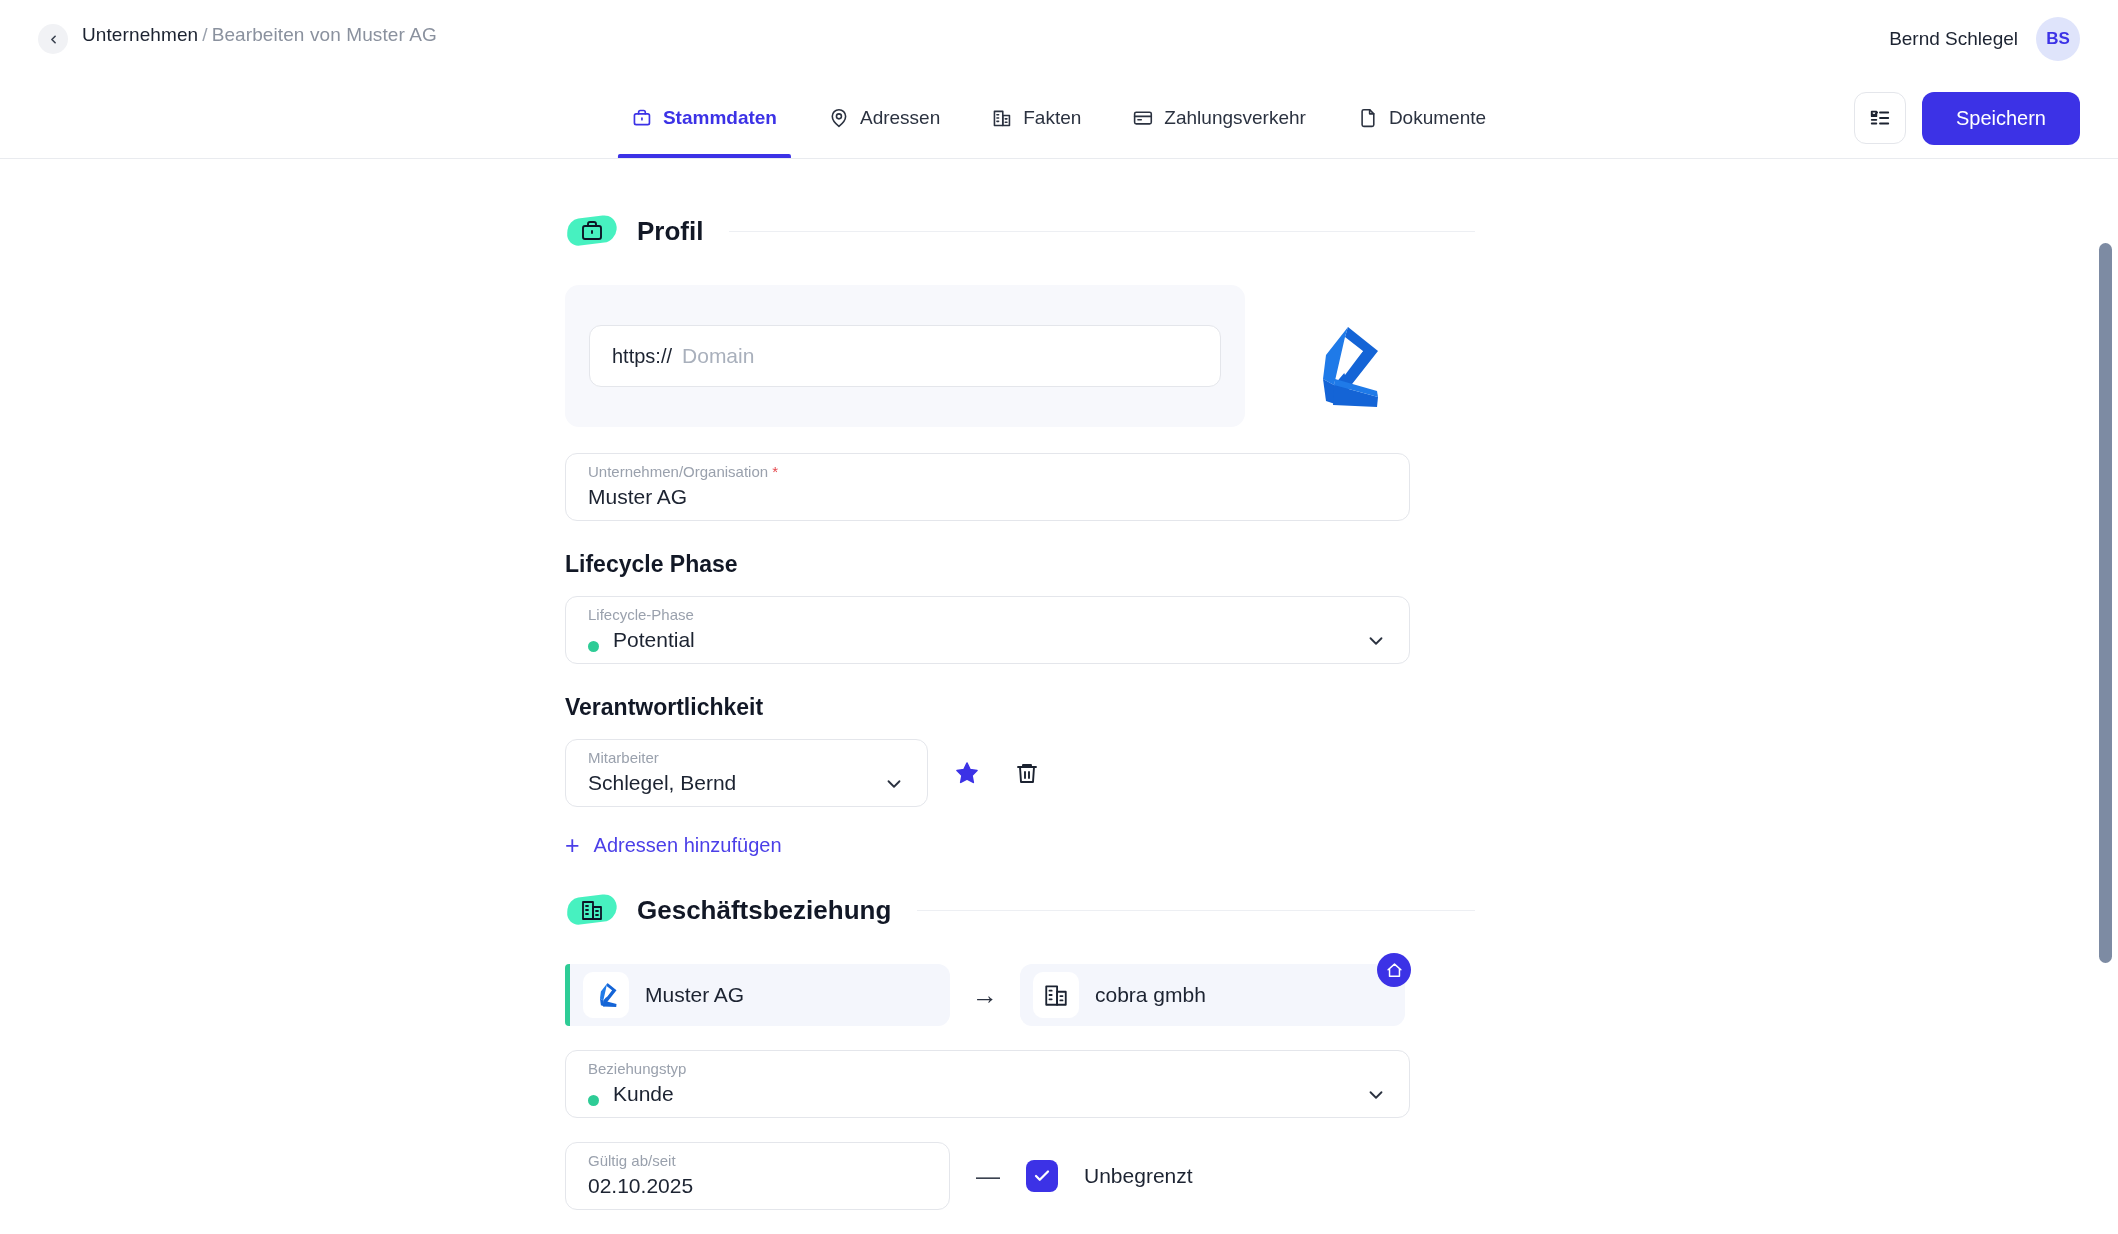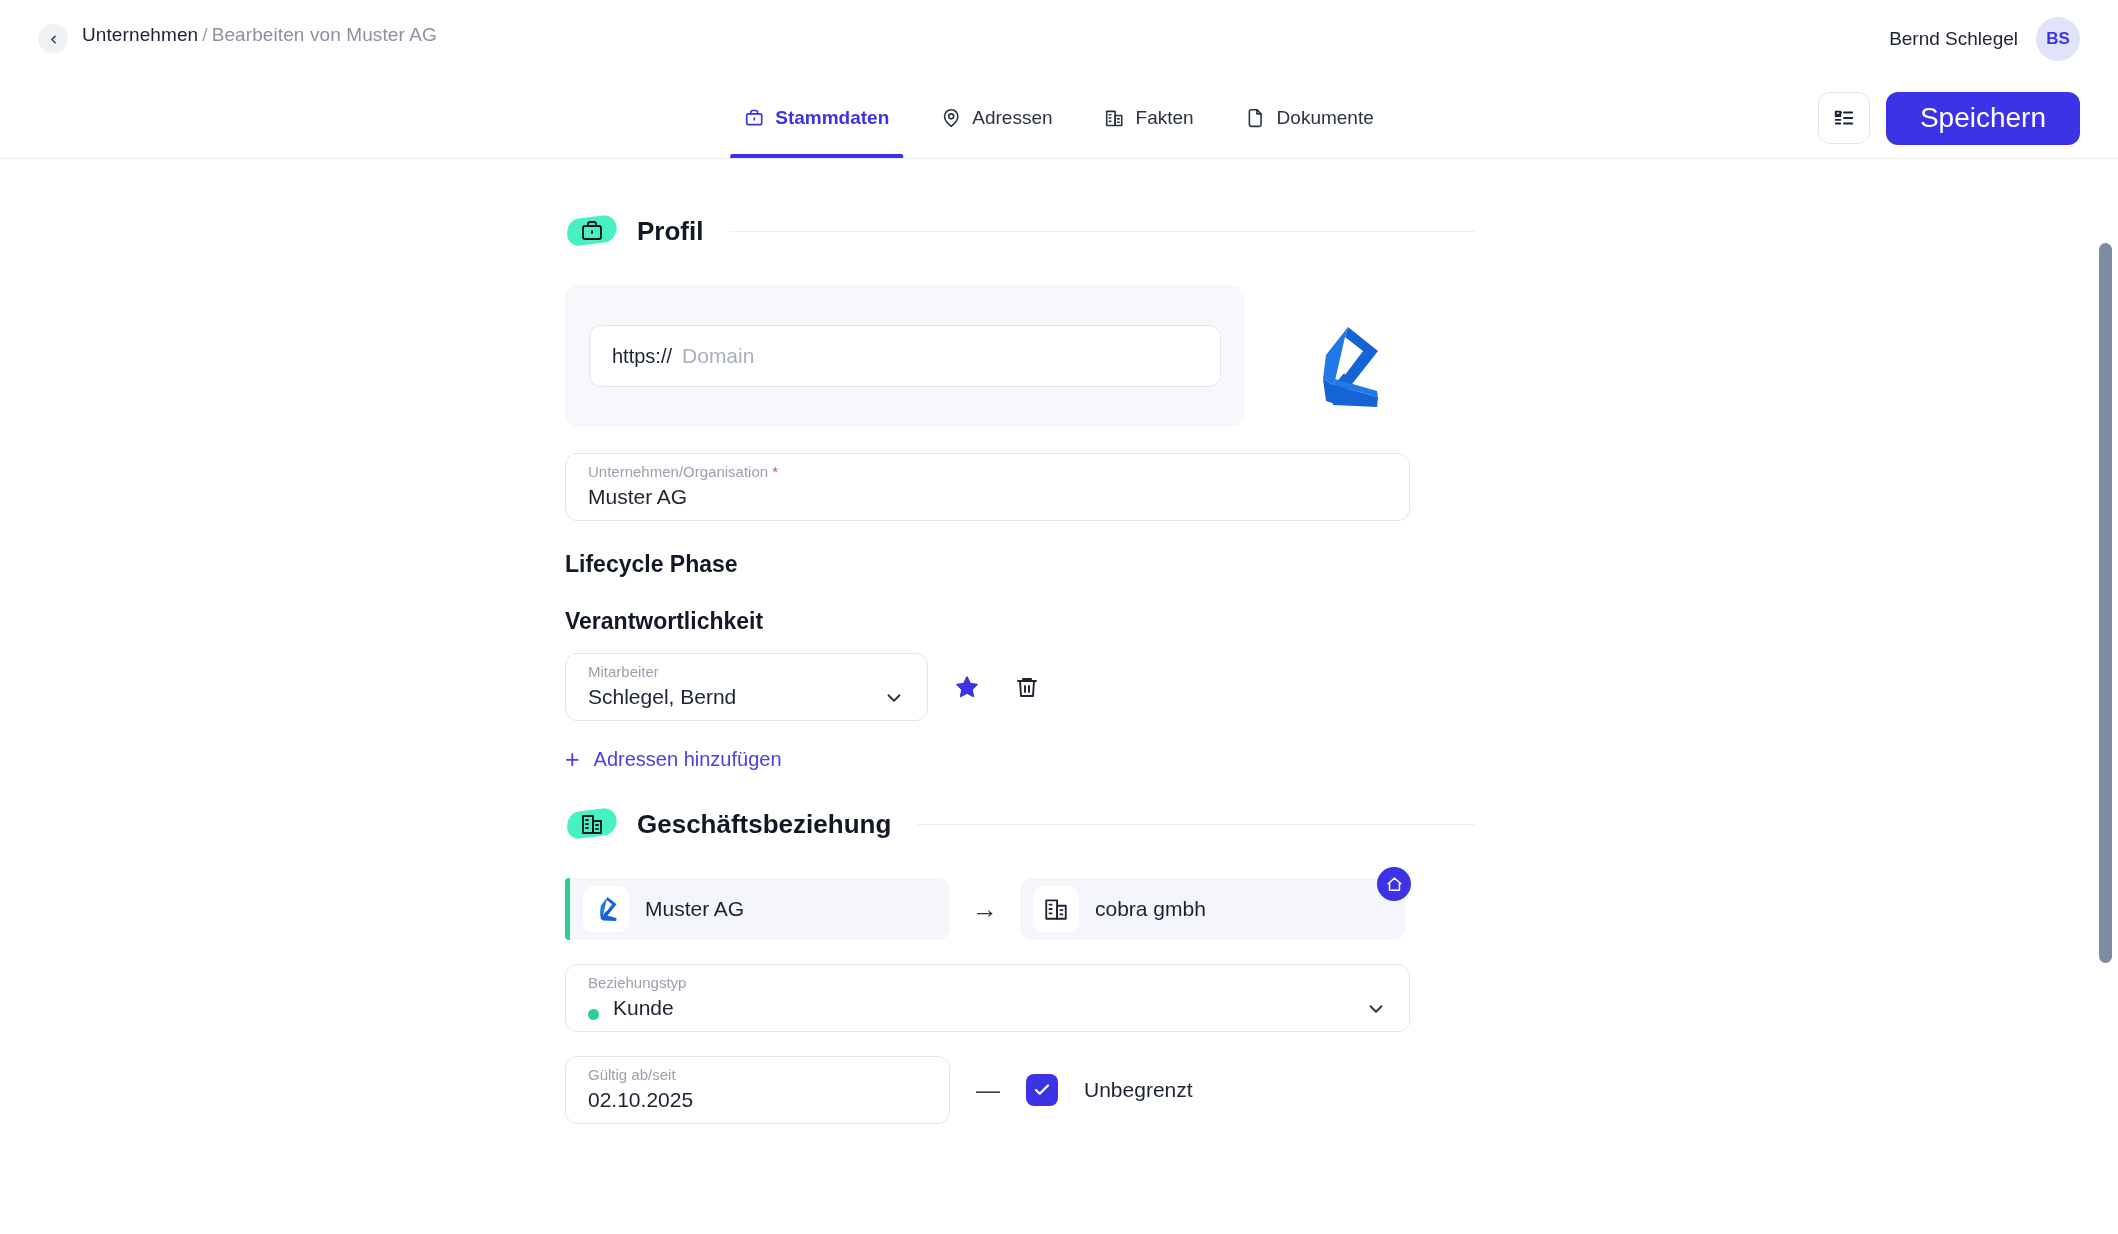--- a/index.html
+++ b/index.html
@@ -73,21 +73,21 @@
   }
   .icon-btn {
     width: 52px; height: 52px; border-radius: 12px;
     border: 1px solid #e4e6eb; background: #fff;
     display: flex; align-items: center; justify-content: center;
     cursor: pointer;
   }
   .save-btn {
     height: 53px; padding: 0 34px; border-radius: 12px;
     background: #3c32e6; color: #fff;
-    font-size: 28px; border: none; cursor: pointer;
+    font-size: 20px; border: none; cursor: pointer;
     display: flex; align-items: center;
   }
 
   
   .content {
     position: relative;
     height: calc(1234px - 78px - 81px);
     overflow: hidden;
   }
   .canvas { padding-top: 52px; }
@@ -268,20 +268,30 @@
       <span class="tico">
         <svg width="20" height="20" viewBox="0 0 24 24" fill="none" stroke="currentColor" stroke-width="1.9" stroke-linecap="round" stroke-linejoin="round">
             <rect x="3" y="4" width="10" height="17"></rect>
             <rect x="13" y="9" width="8" height="12"></rect>
             <path d="M6 8h2M6 12h2M6 16h2M16 13h2M16 17h2"></path>
           </svg>
       </span>
       <span>Fakten</span>
     </div>
 
+    <div class="tab">
+      <span class="tico">
+        <svg width="20" height="20" viewBox="0 0 24 24" fill="none" stroke="currentColor" stroke-width="1.9" stroke-linecap="round" stroke-linejoin="round">
+            <rect x="2" y="5" width="20" height="14" rx="2"></rect>
+            <path d="M2 10h20"></path>
+            <path d="M6 14h4"></path>
+          </svg>
+      </span>
+      <span>Zahlungsverkehr</span>
+    </div>
 
     <div class="tab">
       <span class="tico">
         <svg width="20" height="20" viewBox="0 0 24 24" fill="none" stroke="currentColor" stroke-width="1.9" stroke-linecap="round" stroke-linejoin="round">
             <path d="M14 2H7a2 2 0 0 0-2 2v16a2 2 0 0 0 2 2h10a2 2 0 0 0 2-2V7z"></path>
             <polyline points="14 2 14 7 19 7"></polyline>
           </svg>
       </span>
       <span>Dokumente</span>
     </div>
@@ -335,20 +345,30 @@
           </svg>
         </div>
       </div>
 
       <div class="field tall row-field" style="margin-bottom:28px;">
         <span class="flabel"><span>Unternehmen/Organisation</span> <span class="req">*</span></span>
         <span class="fvalue">Muster AG</span>
       </div>
 
       <div class="sub-head">Lifecycle Phase</div>
+      <div class="field tall row-field">
+        <span class="flabel">Lifecycle-Phase</span>
+        <span class="dot"></span>
+        <span class="fvalue">Potential</span>
+        <span class="chev">
+          <svg width="22" height="22" viewBox="0 0 24 24" fill="none" stroke="currentColor" stroke-width="2" stroke-linecap="round" stroke-linejoin="round">
+              <polyline points="6 9 12 15 18 9"></polyline>
+            </svg>
+        </span>
+      </div>
 
       <div class="sub-head">Verantwortlichkeit</div>
       <div class="resp-row">
         <div class="field tall sel-box w1">
           <span class="flabel">Mitarbeiter</span>
           <span class="fvalue">Schlegel, Bernd</span>
           <span class="chev">
             <svg width="22" height="22" viewBox="0 0 24 24" fill="none" stroke="currentColor" stroke-width="2" stroke-linecap="round" stroke-linejoin="round">
                 <polyline points="6 9 12 15 18 9"></polyline>
               </svg>

